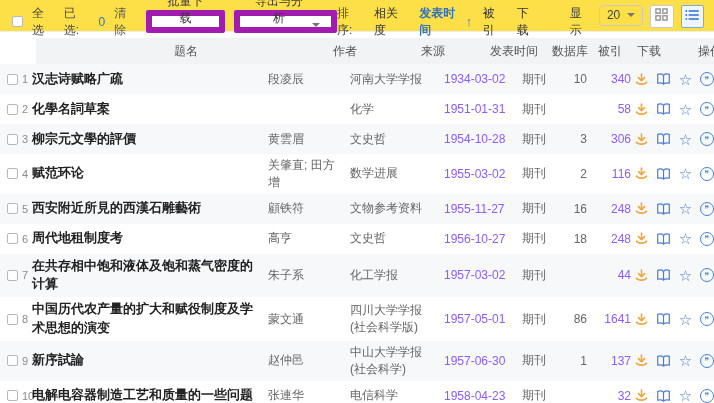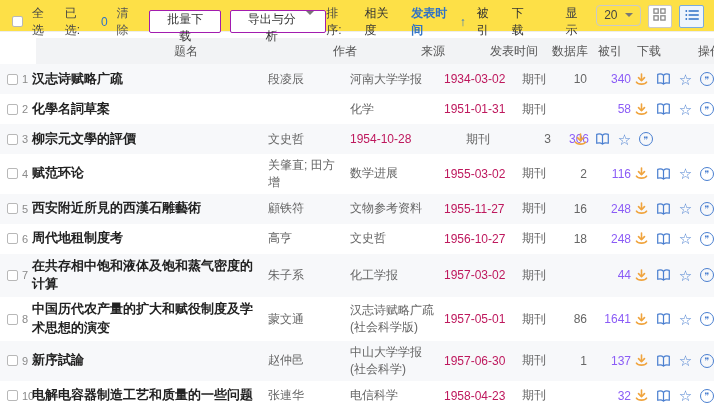--- a/index.html
+++ b/index.html
@@ -15,22 +15,22 @@
   .tb-left { display:flex; align-items:center; gap:9px; }
   .tb-right { margin-left:auto; display:flex; align-items:center; gap:4px; }
 
   .cb { width:11px; height:11px; border:1px solid #b8b8b8; border-radius:2px;
         background:#fff; display:inline-block; flex:none; }
 
   .plain { color:#444; }
   .count { color:var(--blue); }
   .linkish { color:#555; cursor:pointer; }
 
-  .btn { border:1px solid #a21caf; background:#fff; height:23px; padding:0 11px;
-         font-size:12px; color:#333; display:inline-flex; align-items:flex-start; gap:5px;
+  .btn { border:6px solid #a21caf; background:#fff; height:23px; padding:0 11px;
+         font-size:12px; color:#333; display:inline-flex; align-items:flex-end; gap:5px;
          border-radius:2px; cursor:pointer; }
   .caret { width:0; height:0; border-left:4px solid transparent;
            border-right:4px solid transparent; border-top:4px solid #777; display:inline-block; }
 
   .sort-group { display:flex; align-items:center; gap:11px; }
   .sort-opt { color:#333; cursor:pointer; display:inline-flex; align-items:center; gap:1px; }
   .sort-opt.active { color:var(--blue); font-weight:bold; }
 
   .display-group { display:flex; align-items:flex-start; gap:7px; margin-left:26px; }
   .select-box { border:1px solid #c9c9c9; height:21px; padding:0 7px; border-radius:4px;
@@ -51,21 +51,21 @@
   .trow.shaded { background:#f7f8fa; }
 
   .c-check { display:flex; align-items:center; gap:4px; padding-left:7px; }
   .rownum { color:#8a8a8a; font-size:11px; }
 
   .c-title { padding-right:10px; }
   .c-title a { color:#222; font-weight:bold; font-size:13px; text-decoration:none;
                line-height:1.45; cursor:pointer; }
 
   .c-author, .c-source { color:#666; padding-right:8px; line-height:1.4; }
-  .c-date { color:#be185d; }
+  .c-date { color:#8b5cf6; }
   .c-db { color:#666; text-align:center; }
   .c-cited { text-align:right; color:#666; padding-right:5px; cursor:pointer; }
   .c-down  { text-align:right; color:#8b5cf6; padding-right:3px; }
 
   .c-ops { display:flex; align-items:center; justify-content:center; gap:7px; }
   .op { display:inline-flex; width:15px; height:15px; align-items:center;
         justify-content:center; cursor:pointer; flex:none; }
   .op.fav { color:var(--icon-blue); font-size:15px; line-height:1; }
   .op.cite { width:14px; height:14px; border:1px solid var(--icon-blue); border-radius:50%;
              color:var(--icon-blue); font-size:9px; line-height:1; padding-top:2px; }
@@ -223,20 +223,21 @@
   </div>
 
   <div class="trow shaded">
     <div class="cell c-check">
       <span class="cb"></span>
       <span class="rownum">3</span>
     </div>
     <div class="cell c-title">
       <a>柳宗元文學的評價</a>
     </div>
+    <div class="cell c-author">黄雲眉</div>
     <div class="cell c-source">文史哲</div>
     <div class="cell c-date">1954-10-28</div>
     <div class="cell c-db">期刊</div>
     <div class="cell c-cited">3</div>
     <div class="cell c-down">306</div>
     <div class="cell c-ops">
       <span class="op">
         <svg width="15" height="15" viewBox="0 0 16 16" fill="none" stroke="#f0a43e" stroke-width="1.7" stroke-linecap="round" stroke-linejoin="round">
             <path d="M8 2.2v6.6"></path>
             <path d="M4.8 6l3.2 3.2L11.2 6"></path>
@@ -388,21 +389,21 @@
 
   <div class="trow">
     <div class="cell c-check">
       <span class="cb"></span>
       <span class="rownum">8</span>
     </div>
     <div class="cell c-title">
       <a>中国历代农产量的扩大和赋役制度及学术思想的演变</a>
     </div>
     <div class="cell c-author">蒙文通</div>
-    <div class="cell c-source">汉志诗赋略广疏(社会科学版)</div>
+    <div class="cell c-source">四川大学学报(社会科学版)</div>
     <div class="cell c-date">1957-05-01</div>
     <div class="cell c-db">期刊</div>
     <div class="cell c-cited">86</div>
     <div class="cell c-down">1641</div>
     <div class="cell c-ops">
       <span class="op">
         <svg width="15" height="15" viewBox="0 0 16 16" fill="none" stroke="#f0a43e" stroke-width="1.7" stroke-linecap="round" stroke-linejoin="round">
             <path d="M8 2.2v6.6"></path>
             <path d="M4.8 6l3.2 3.2L11.2 6"></path>
             <path d="M2.6 10.8c1.6 2.8 9.2 2.8 10.8 0"></path>

